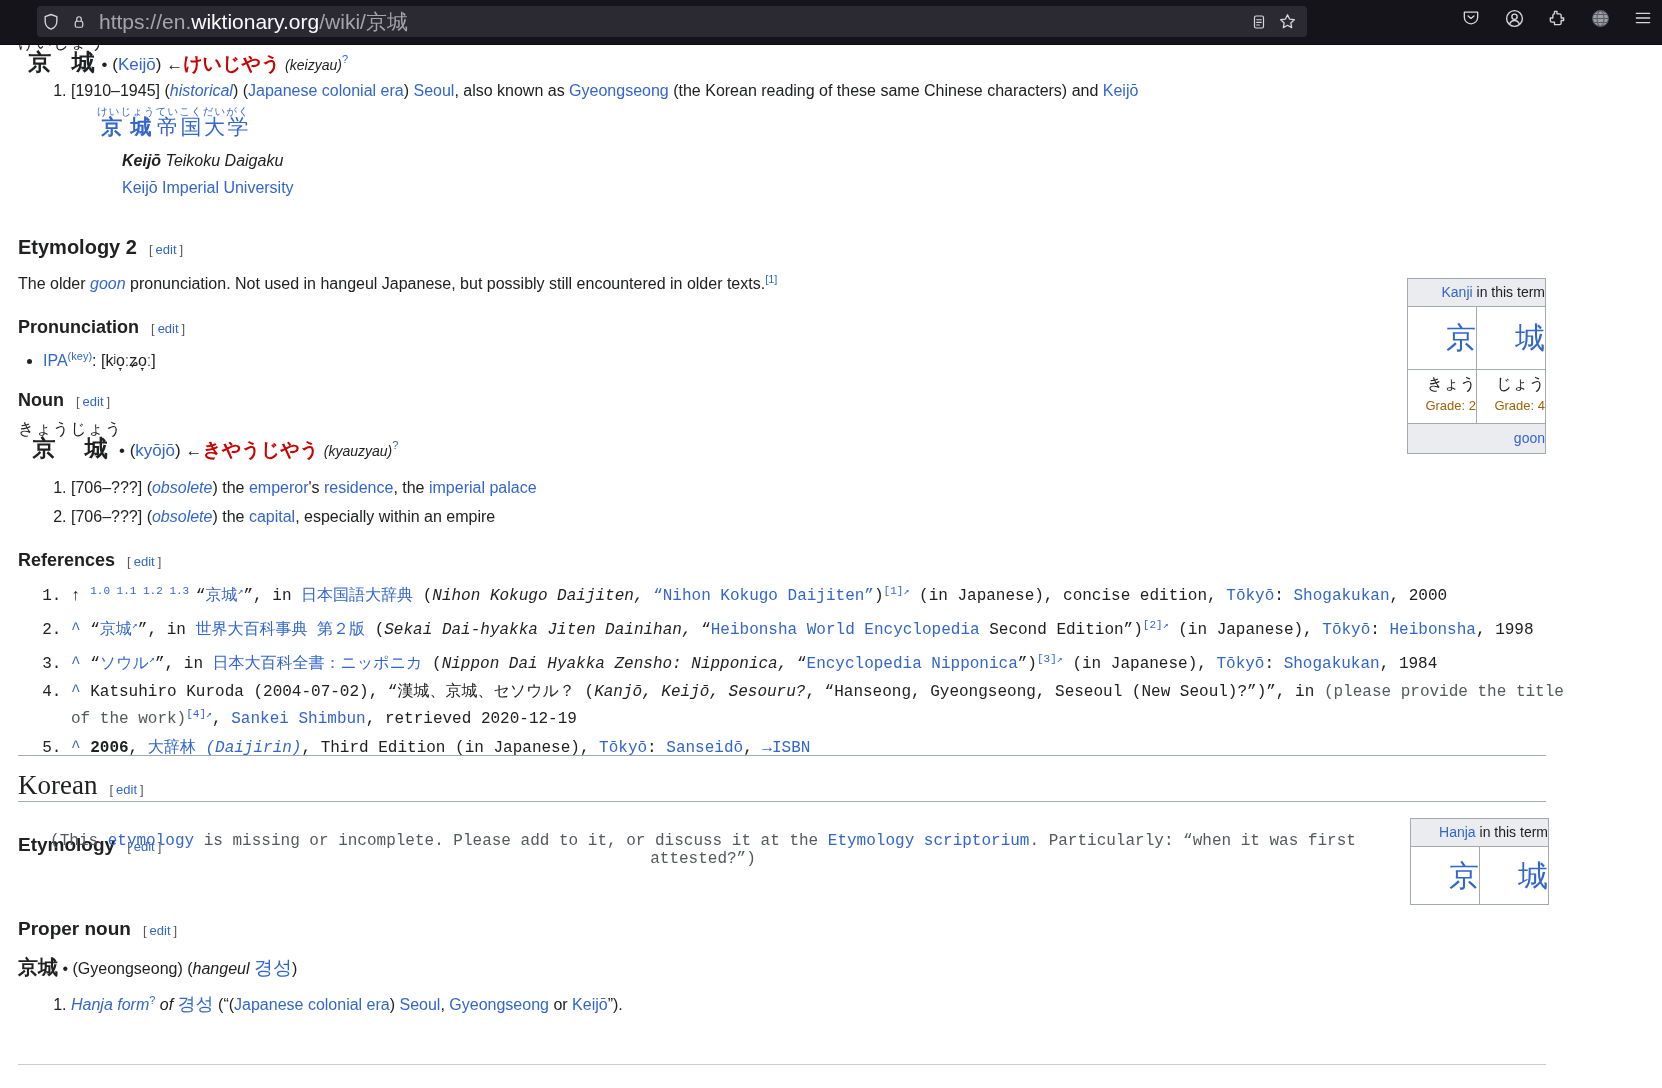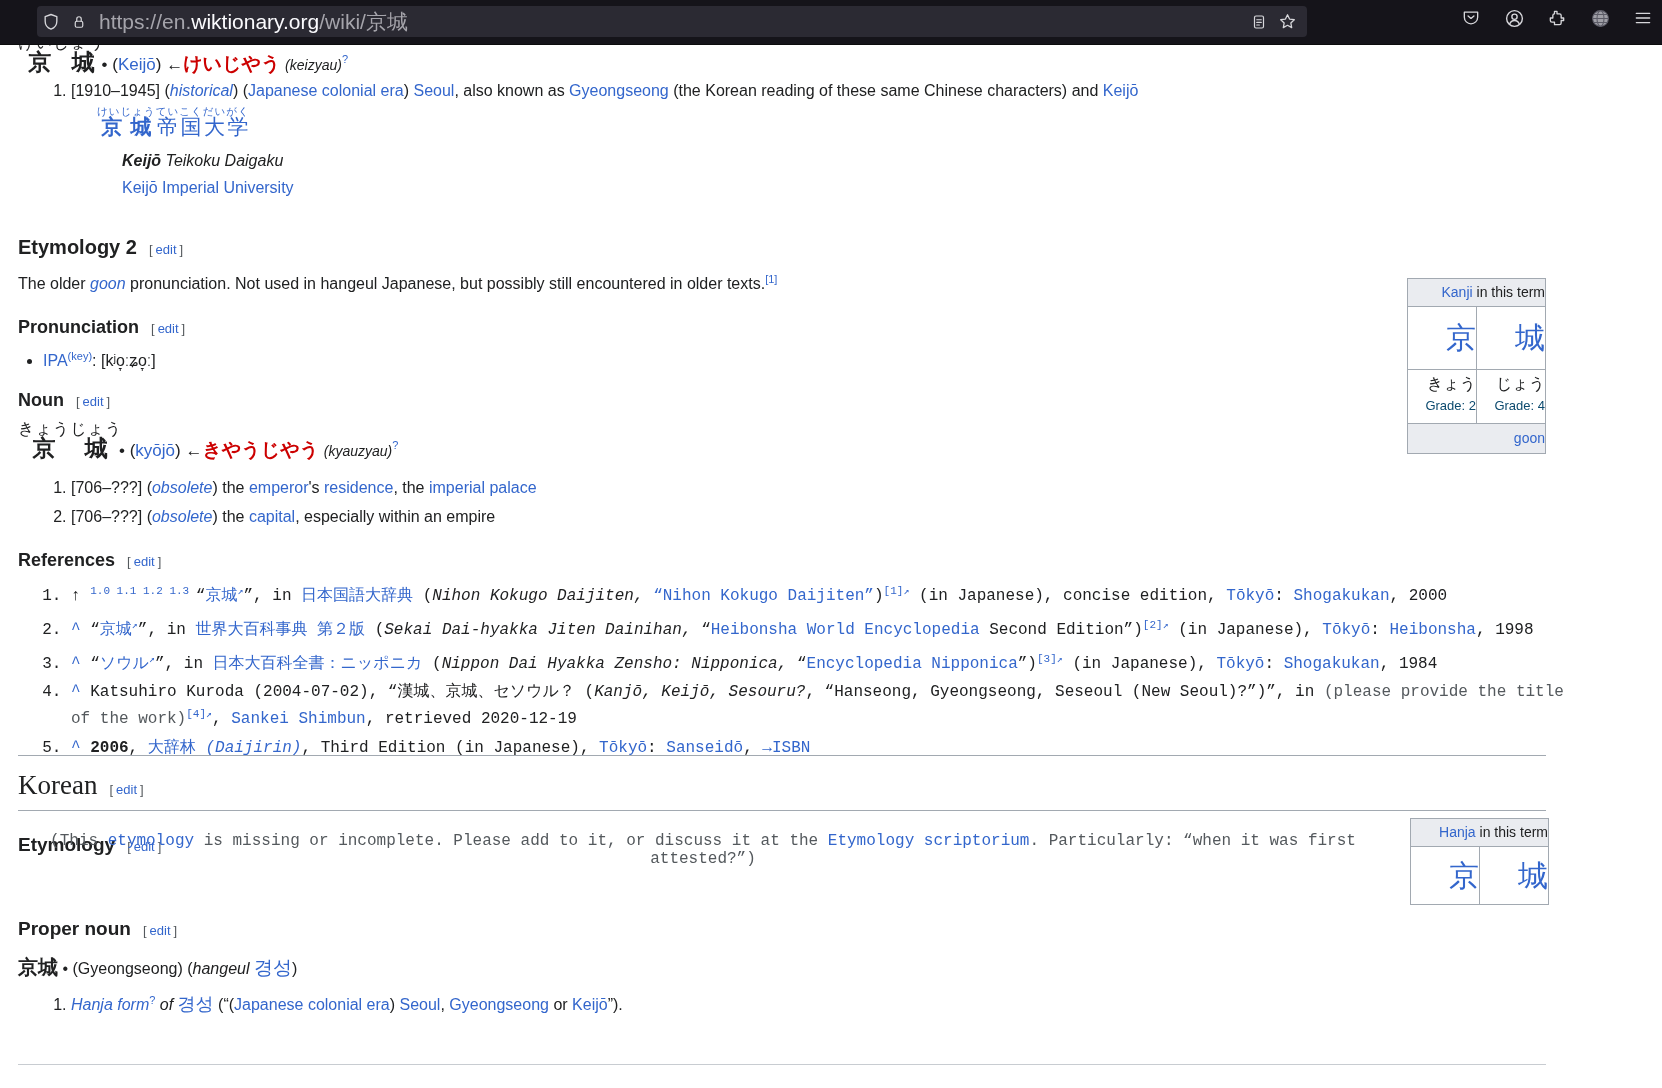--- a/index.html
+++ b/index.html
@@ -20,21 +20,21 @@
   .tbic { width:22px; height:22px; display:flex; align-items:center; justify-content:center; }
   svg.lineic { stroke:#d7d7db; fill:none; stroke-width:1.6; stroke-linecap:round; stroke-linejoin:round; }
 
   
   .page { position:absolute; top:44px; left:0; width:1662px; height:1044px;
           overflow:hidden; background:#fff; font-size:16px; }
   .blk { position:absolute; white-space:nowrap; }
   .wrapblk { position:absolute; white-space:normal;font-family:Liberation Mono, monospace; }
 
   h2.kor { font-family:"Liberation Serif","DejaVu Serif",serif; font-weight:400;
-           font-size:27px; margin:0; padding-bottom:9px; border-bottom:1px solid #a2a9b1; }
+           font-size:27px; margin:0; border-bottom:1px solid #a2a9b1; }
   .h3 { font-size:20px; font-weight:700; }
   .h4 { font-size:18px; font-weight:700; }
   .editsection { font-size:13px; font-weight:400; margin-left:12px; font-family:"Liberation Sans",sans-serif; }
   .editsection .br { color:#54595d; }
   .editsection .edit { color:#3366cc; padding:0 3px; cursor:pointer; }
 
   .rule { position:absolute; left:18px; width:1528px; border-top:1px solid #a2a9b1; }
 
   ol.senses { margin:0; padding-left:71px; }
   ol.senses li { margin-bottom:7px; line-height:21.5px; }
@@ -68,21 +68,21 @@
           font-size:14px; text-align:right; }
   .kbox .hd { background:#eaecf0; border-bottom:1px solid #a2a9b1; height:27px;
               line-height:27px; }
   .kbox .row { display:flex; }
   .kbox .cell { flex:1; border-right:1px solid #a2a9b1; }
   .kbox .cell:last-child { border-right:none; }
   .kchar { font-size:30px; color:#3366cc; line-height:62px; height:62px; cursor:pointer; }
   .kchar2 { font-size:30px; color:#3366cc; line-height:57px; height:57px; cursor:pointer; }
   .kread { border-top:1px solid #a2a9b1; height:54px; padding-top:4px; box-sizing:border-box; }
   .kread .rd { font-size:16px; color:#202122; }
-  .kread .gr { font-size:13px; color:#0c4a6e; margin-top:3px; cursor:pointer; }
+  .kread .gr { font-size:13px; color:#a16207; margin-top:3px; cursor:pointer; }
   .kbox .ft { background:#eaecf0; border-top:1px solid #a2a9b1; height:29px;
               line-height:29px; color:#3366cc; cursor:pointer; }
 </style>
 </head>
 <body>
 
 <div class="toolbar">
   <div class="urlbar">
     <span class="ic">
       <svg class="lineic" width="20" height="20" viewBox="0 0 24 24">

